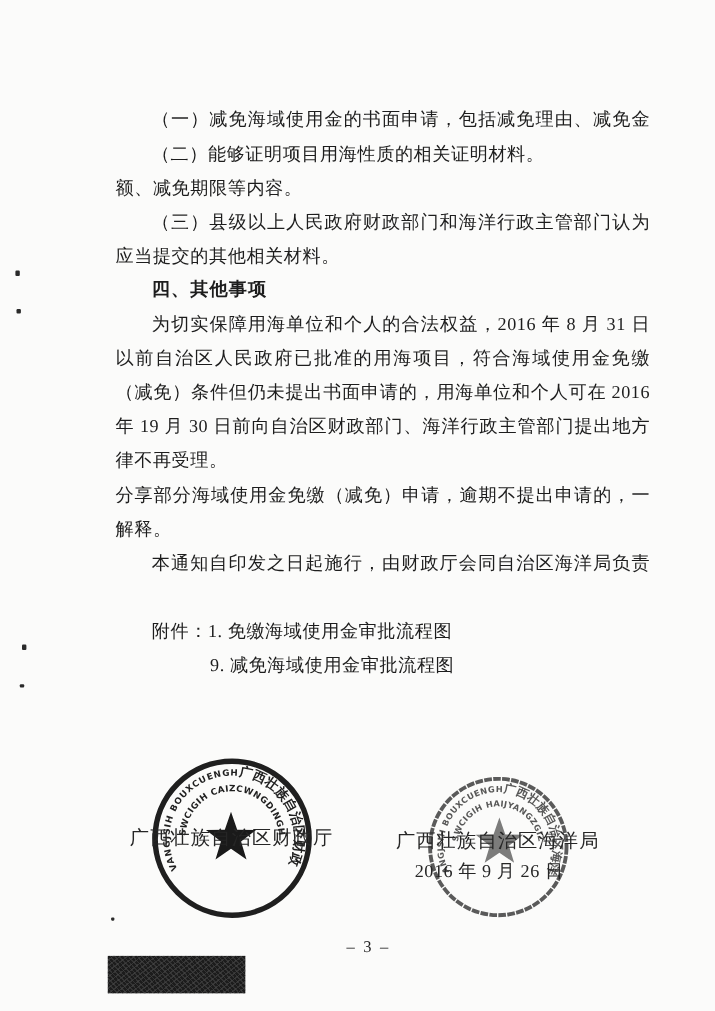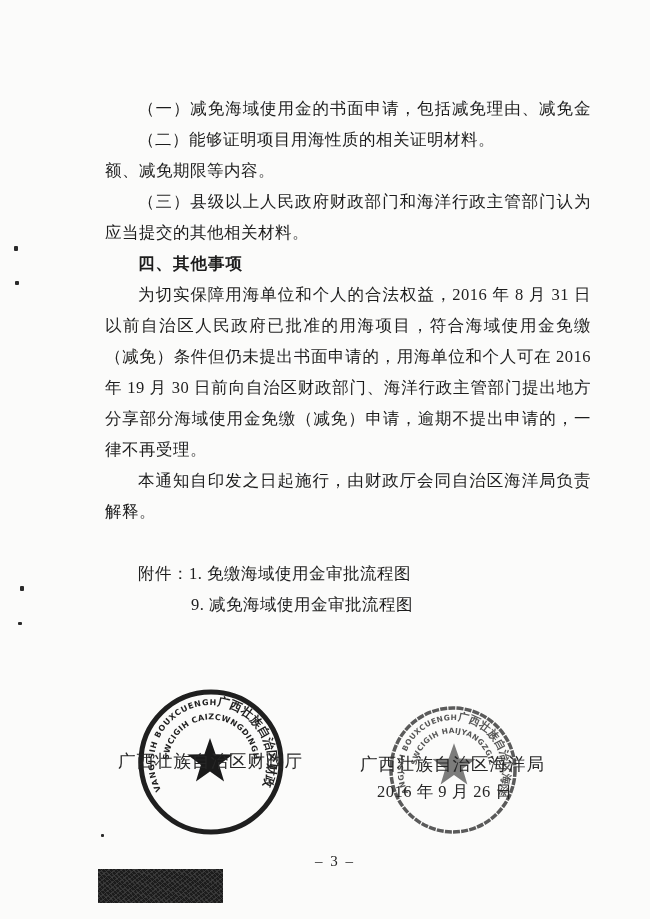--- a/index.html
+++ b/index.html
@@ -15,21 +15,21 @@
   .doc{
     position:absolute;left:85px;top:93px;width:486px;
     font-size:16.5px;line-height:31px;
     letter-spacing:0.5px;
     margin-left:20px;
   }
   .ln{white-space:nowrap;height:31px;}
   .ln.ind{padding-left:33px;}
   .ln.att2{padding-left:86px;}
   .ln.j{white-space:normal;text-align:justify;text-align-last:justify;}
-  .ln.b{font-weight:700;font-family:Liberation Sans, sans-serif;letter-spacing:1px;}
+  .ln.b{font-weight:700;font-family:Liberation Mono, monospace;letter-spacing:1px;}
   
   .seal{position:absolute;}
   .seal text{font-weight:700;}
   .seal .lat{font-family:"DejaVu Sans","Liberation Sans",sans-serif;}
   .seal .cjk{font-family:"Liberation Serif","DejaVu Serif",serif;}
   
   .sig{
     position:absolute;white-space:nowrap;
     font-size:17.5px;letter-spacing:1px;color:#262626;
     font-family:"Liberation Serif","DejaVu Serif",serif;
@@ -58,24 +58,24 @@
       <div class="ln ind j">（一）减免海域使用金的书面申请，包括减免理由、减免金</div>
       <div class="ln ind">（二）能够证明项目用海性质的相关证明材料。</div>
       <div class="ln">额、减免期限等内容。</div>
       <div class="ln ind j">（三）县级以上人民政府财政部门和海洋行政主管部门认为</div>
       <div class="ln">应当提交的其他相关材料。</div>
       <div class="ln ind b">四、其他事项</div>
       <div class="ln ind j">为切实保障用海单位和个人的合法权益，2016 年 8 月 31 日</div>
       <div class="ln j">以前自治区人民政府已批准的用海项目，符合海域使用金免缴</div>
       <div class="ln j">（减免）条件但仍未提出书面申请的，用海单位和个人可在 2016</div>
       <div class="ln j">年 19 月 30 日前向自治区财政部门、海洋行政主管部门提出地方</div>
+      <div class="ln">律不再受理。</div>
       <div class="ln j">分享部分海域使用金免缴（减免）申请，逾期不提出申请的，一</div>
-      <div class="ln">律不再受理。</div>
+      <div class="ln">解释。</div>
       <div class="ln ind j">本通知自印发之日起施行，由财政厅会同自治区海洋局负责</div>
-      <div class="ln">解释。</div>
       <div class="ln"></div>
       <div class="ln ind">附件：1. 免缴海域使用金审批流程图</div>
       <div class="ln att2">9. 减免海域使用金审批流程图</div>
     </div>
 
   <svg class="seal" style="left:131px;top:682px" width="160" height="160" viewBox="-80 -80 160 160">
     <defs>
       <path id="lp-outer" d="M -49.4 28.5 A 57 57 0 1 1 49.4 28.5" fill="none"></path>
       <path id="lp-inner" d="M -39.9 14.5 A 42.5 42.5 0 1 1 39.9 14.5" fill="none"></path>
     </defs>

